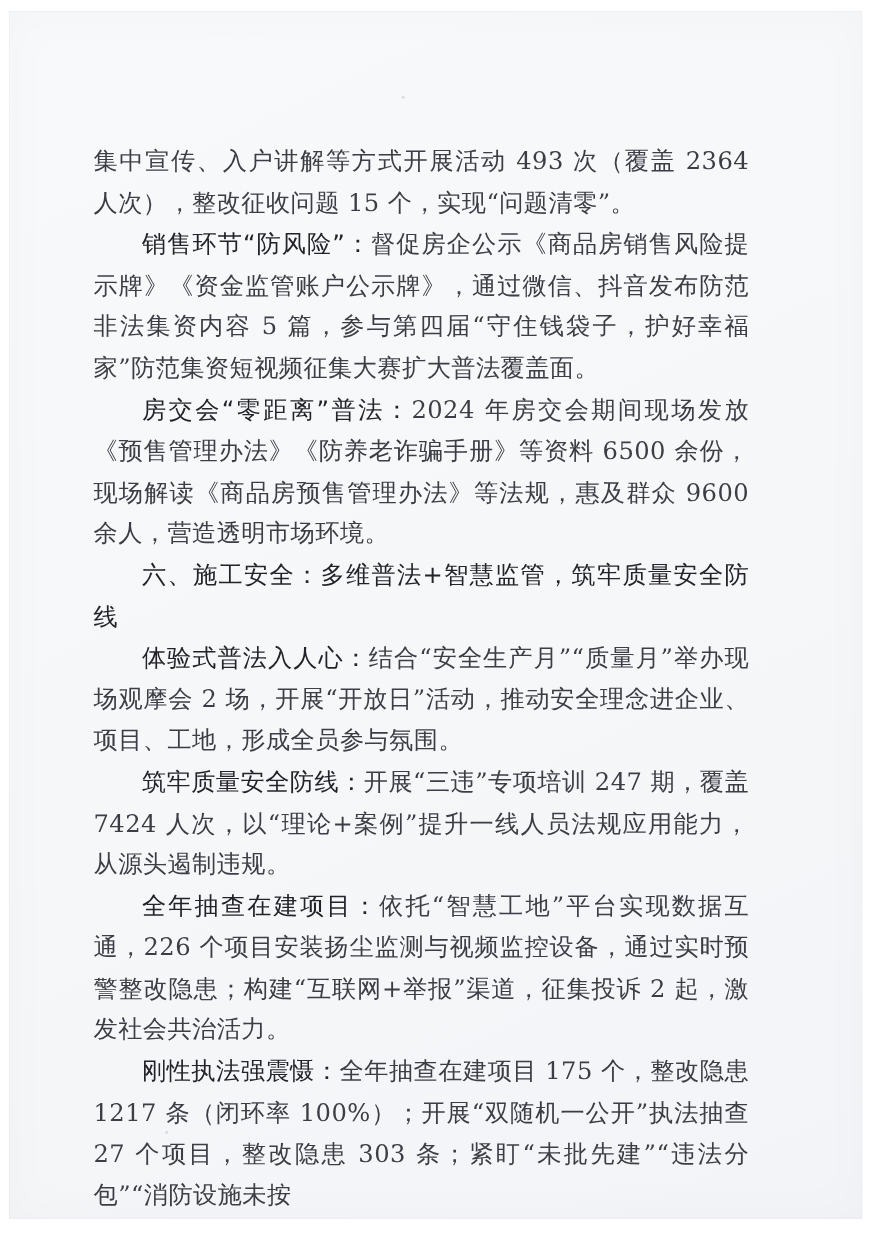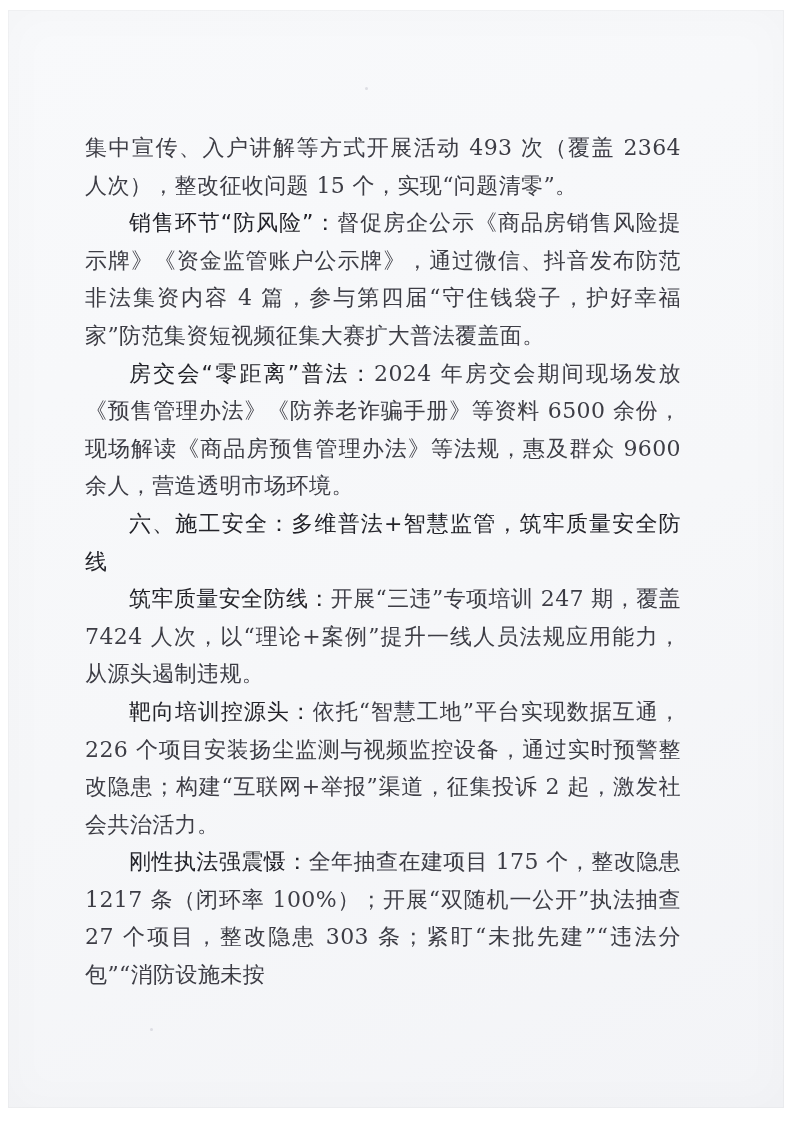--- a/index.html
+++ b/index.html
@@ -62,20 +62,21 @@
   }
 </style>
 </head>
 <body>
 
 <div class="scan-page">
   <div class="speck" style="left:357px; top:77px;"></div>
   <div class="speck" style="left:142px; top:1018px;"></div>
   <div class="text-block">
       <p class="no-indent"><span class="seg-normal">集中宣传、入户讲解等方式开展活动 493 次（覆盖 2364 人次），整改征收问题 15 个，实现“问题清零”。</span></p>
-      <p><span class="seg-bold">销售环节“防风险”：</span><span class="seg-normal">督促房企公示《商品房销售风险提示牌》《资金监管账户公示牌》，通过微信、抖音发布防范非法集资内容 4 篇，参与第四届“守住钱袋子，护好幸福家”防范集资短视频征集大赛扩大普法覆盖面。</span></p>
+      <p><span class="seg-bold">销售环节“防风险”：</span><span class="seg-normal">督促房企公示《商品房销售风险提示牌》《资金监管账户公示牌》，通过微信、抖音发布防范非法集资内容 5 篇，参与第四届“守住钱袋子，护好幸福家”防范集资短视频征集大赛扩大普法覆盖面。</span></p>
       <p><span class="seg-bold">房交会“零距离”普法：</span><span class="seg-normal">2024 年房交会期间现场发放《预售管理办法》《防养老诈骗手册》等资料 6500 余份，现场解读《商品房预售管理办法》等法规，惠及群众 9600 余人，营造透明市场环境。</span></p>
       <p class="heading"><span class="seg-bold">六、施工安全：多维普法+智慧监管，筑牢质量安全防线</span></p>
+      <p><span class="seg-bold">体验式普法入人心：</span><span class="seg-normal">结合“安全生产月”“质量月”举办现场观摩会 2 场，开展“开放日”活动，推动安全理念进企业、项目、工地，形成全员参与氛围。</span></p>
       <p><span class="seg-bold">筑牢质量安全防线：</span><span class="seg-normal">开展“三违”专项培训 247 期，覆盖 7424 人次，以“理论+案例”提升一线人员法规应用能力，从源头遏制违规。</span></p>
-      <p><span class="seg-bold">靶向培训控源头：</span><span class="seg-normal">依托“智慧工地”平台实现数据互通，226 个项目安装扬尘监测与视频监控设备，通过实时预警整改隐患；构建“互联网+举报”渠道，征集投诉 2 起，激发社会共治活力。</span></p>
+      <p><span class="seg-bold">全年抽查在建项目：</span><span class="seg-normal">依托“智慧工地”平台实现数据互通，226 个项目安装扬尘监测与视频监控设备，通过实时预警整改隐患；构建“互联网+举报”渠道，征集投诉 2 起，激发社会共治活力。</span></p>
       <p><span class="seg-bold">刚性执法强震慑：</span><span class="seg-normal">全年抽查在建项目 175 个，整改隐患 1217 条（闭环率 100%）；开展“双随机一公开”执法抽查 27 个项目，整改隐患 303 条；紧盯“未批先建”“违法分包”“消防设施未按</span></p>
     </div>
 </div>
 
 </body></html>

